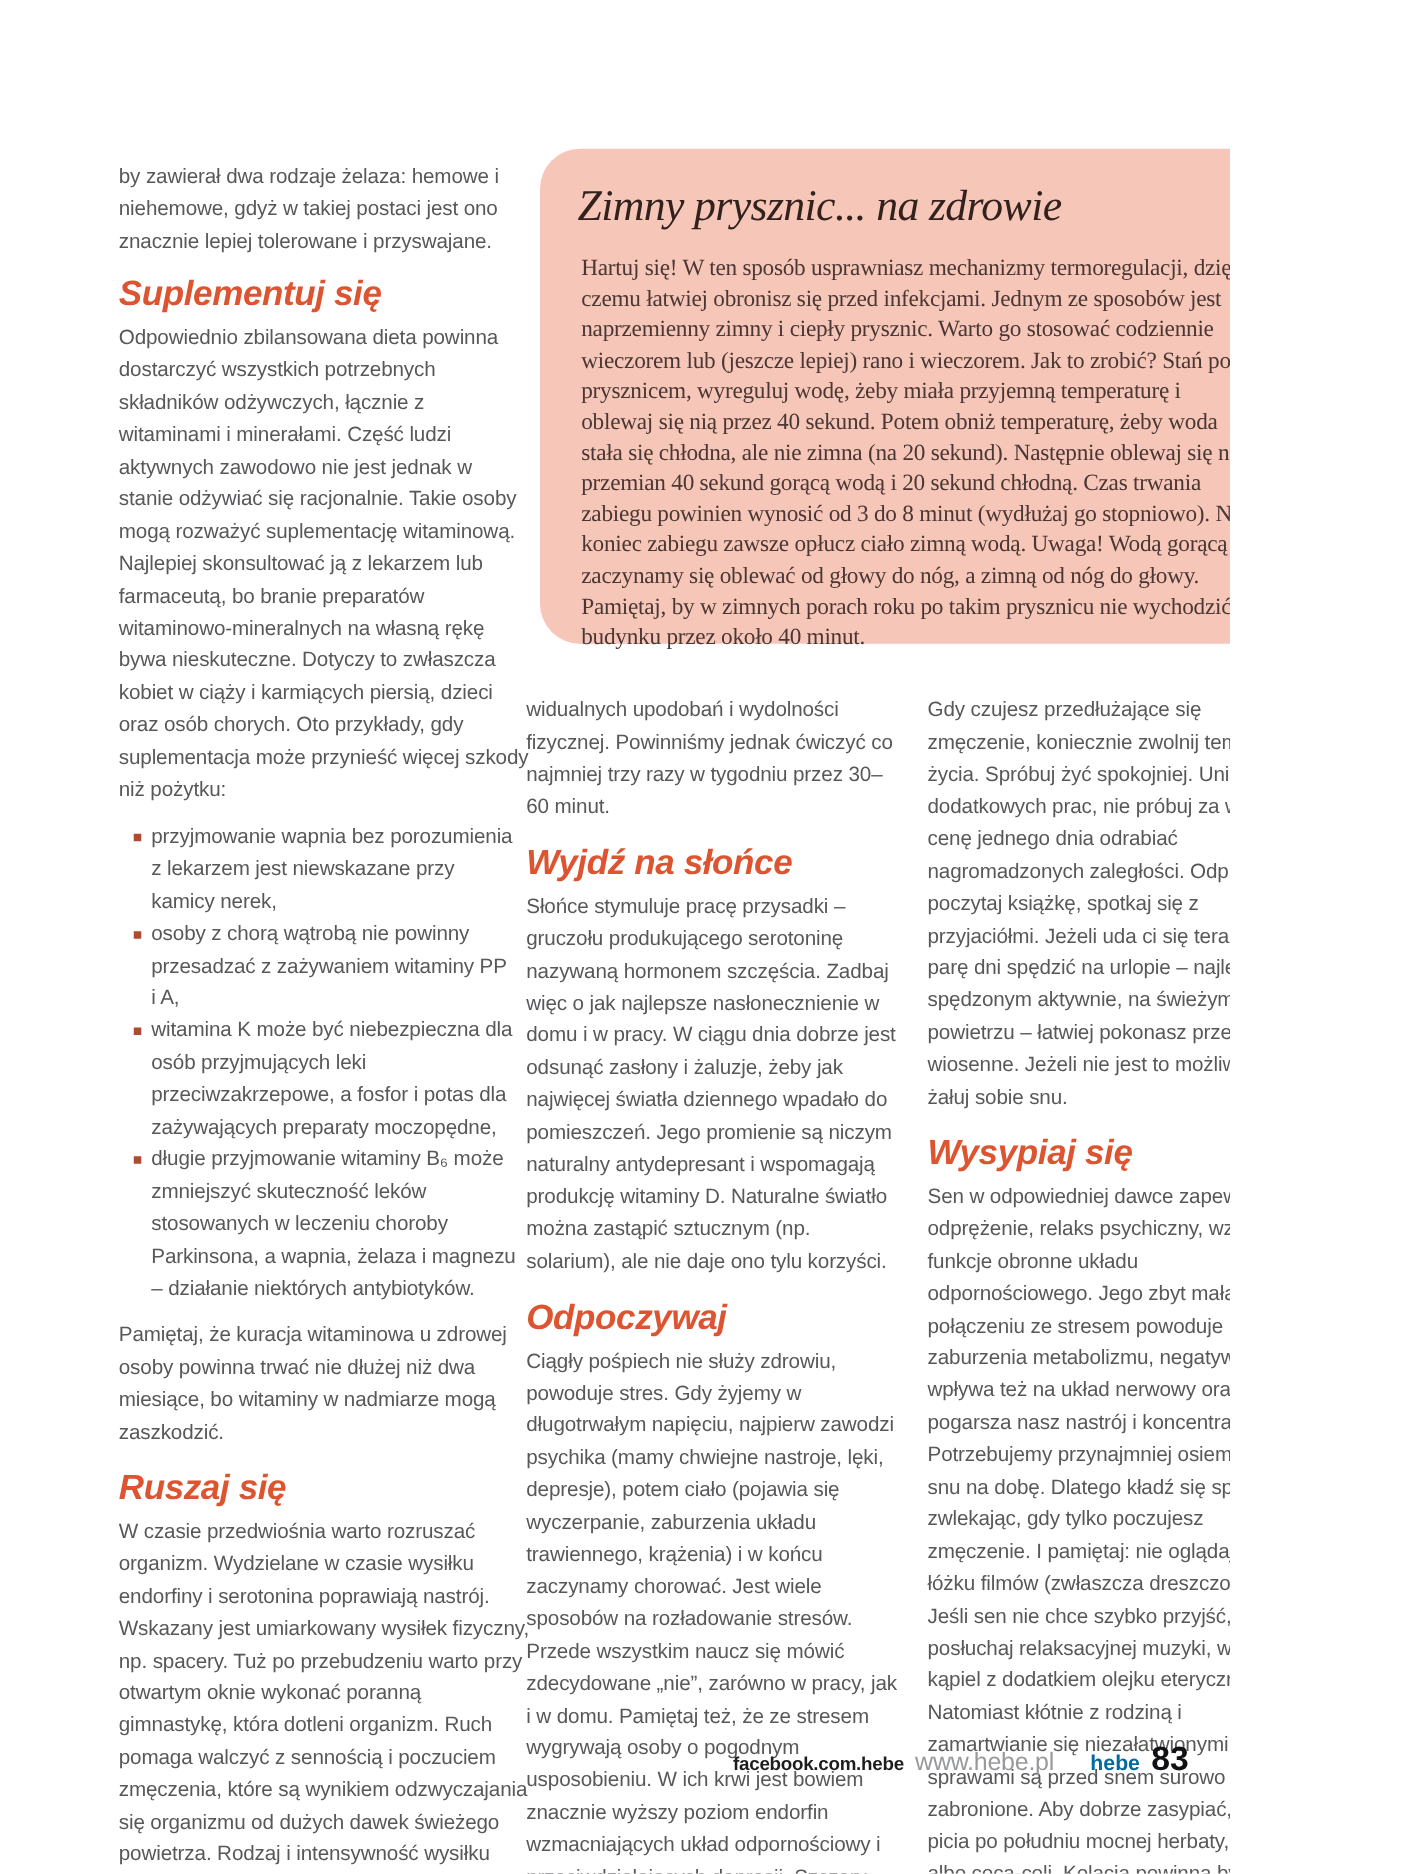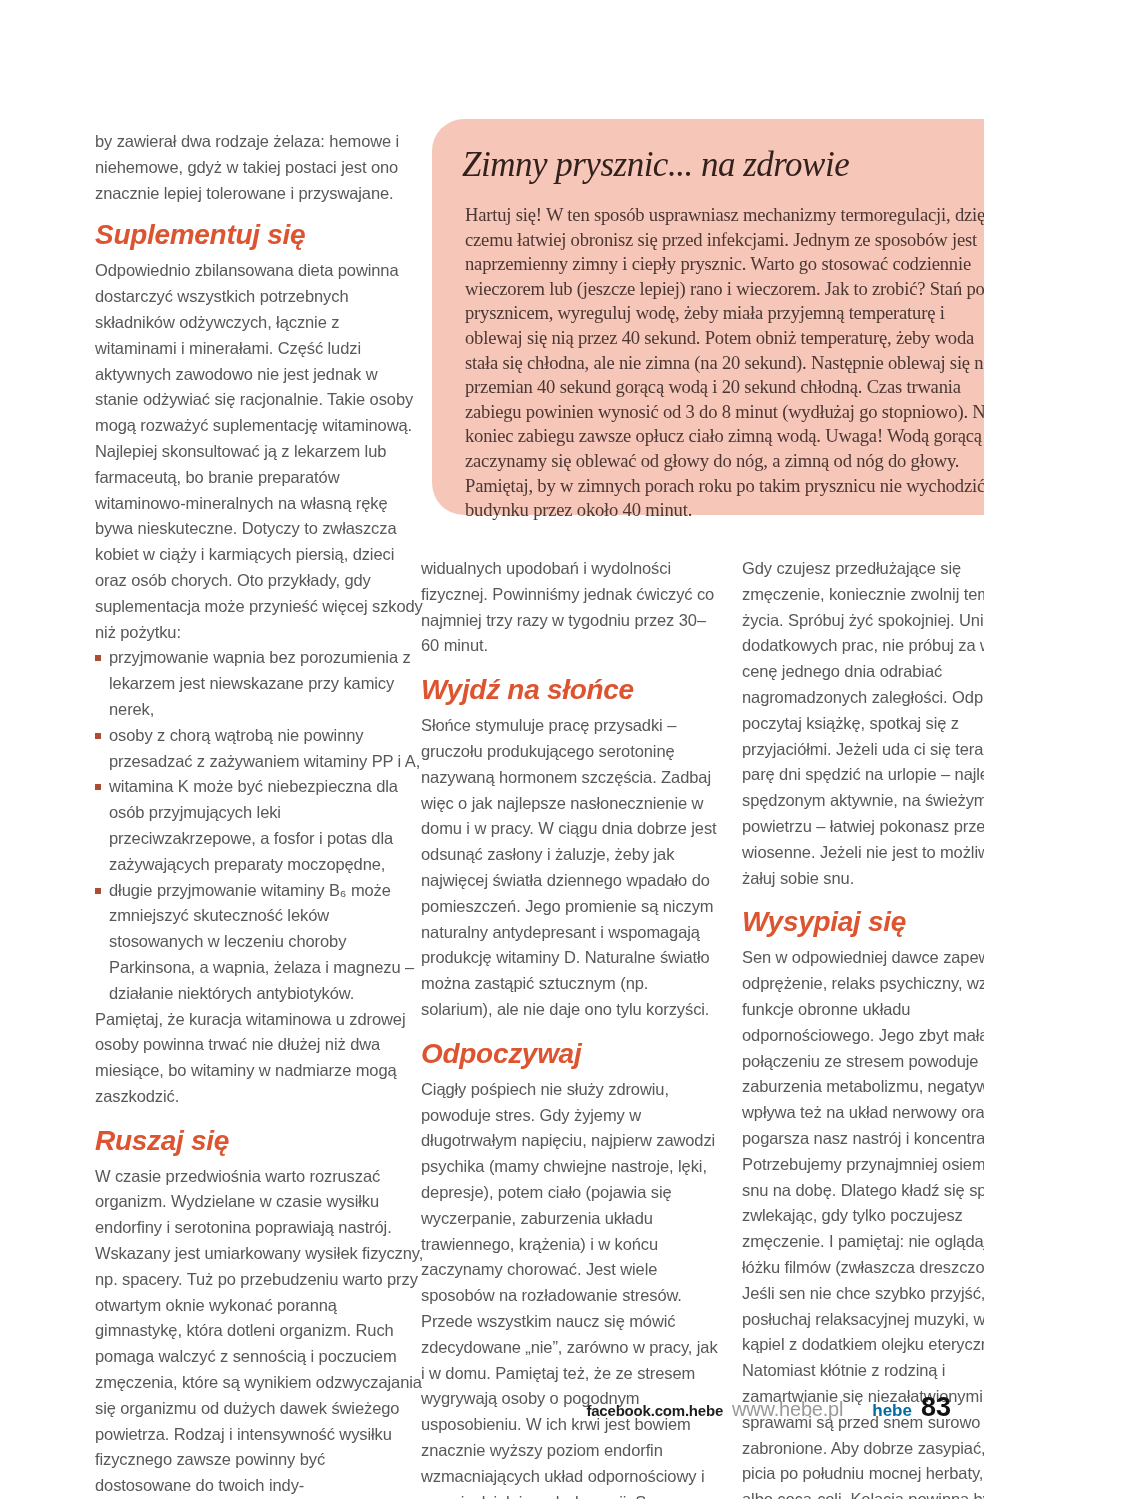--- a/index.html
+++ b/index.html
@@ -18,21 +18,21 @@
   .col-right{left:742px;top:556px;width:300px;}
   
   .section-heading{
     margin:15px 0 7px 0;
     font-size:28px;line-height:32px;
     font-weight:bold;font-style:italic;
     color:#dc5430;letter-spacing:-0.3px;
   }
   .first-heading{margin-top:13px;}
   
-  ul.bullets{list-style:none;margin:0;padding:0;}
+  ul.bullets{list-style:none;margin:12px;padding:0;}
   ul.bullets li{position:relative;padding-left:14px;}
   ul.bullets li::before{
     content:"";position:absolute;left:0;top:10px;
     width:6px;height:6px;background:#b04a32;
   }
   
   .callout{
     position:absolute;left:432px;top:119px;width:606px;height:396px;
     background:#f6c7b8;border-radius:32px;box-sizing:border-box;
     padding:26px 30px 0 30px;

